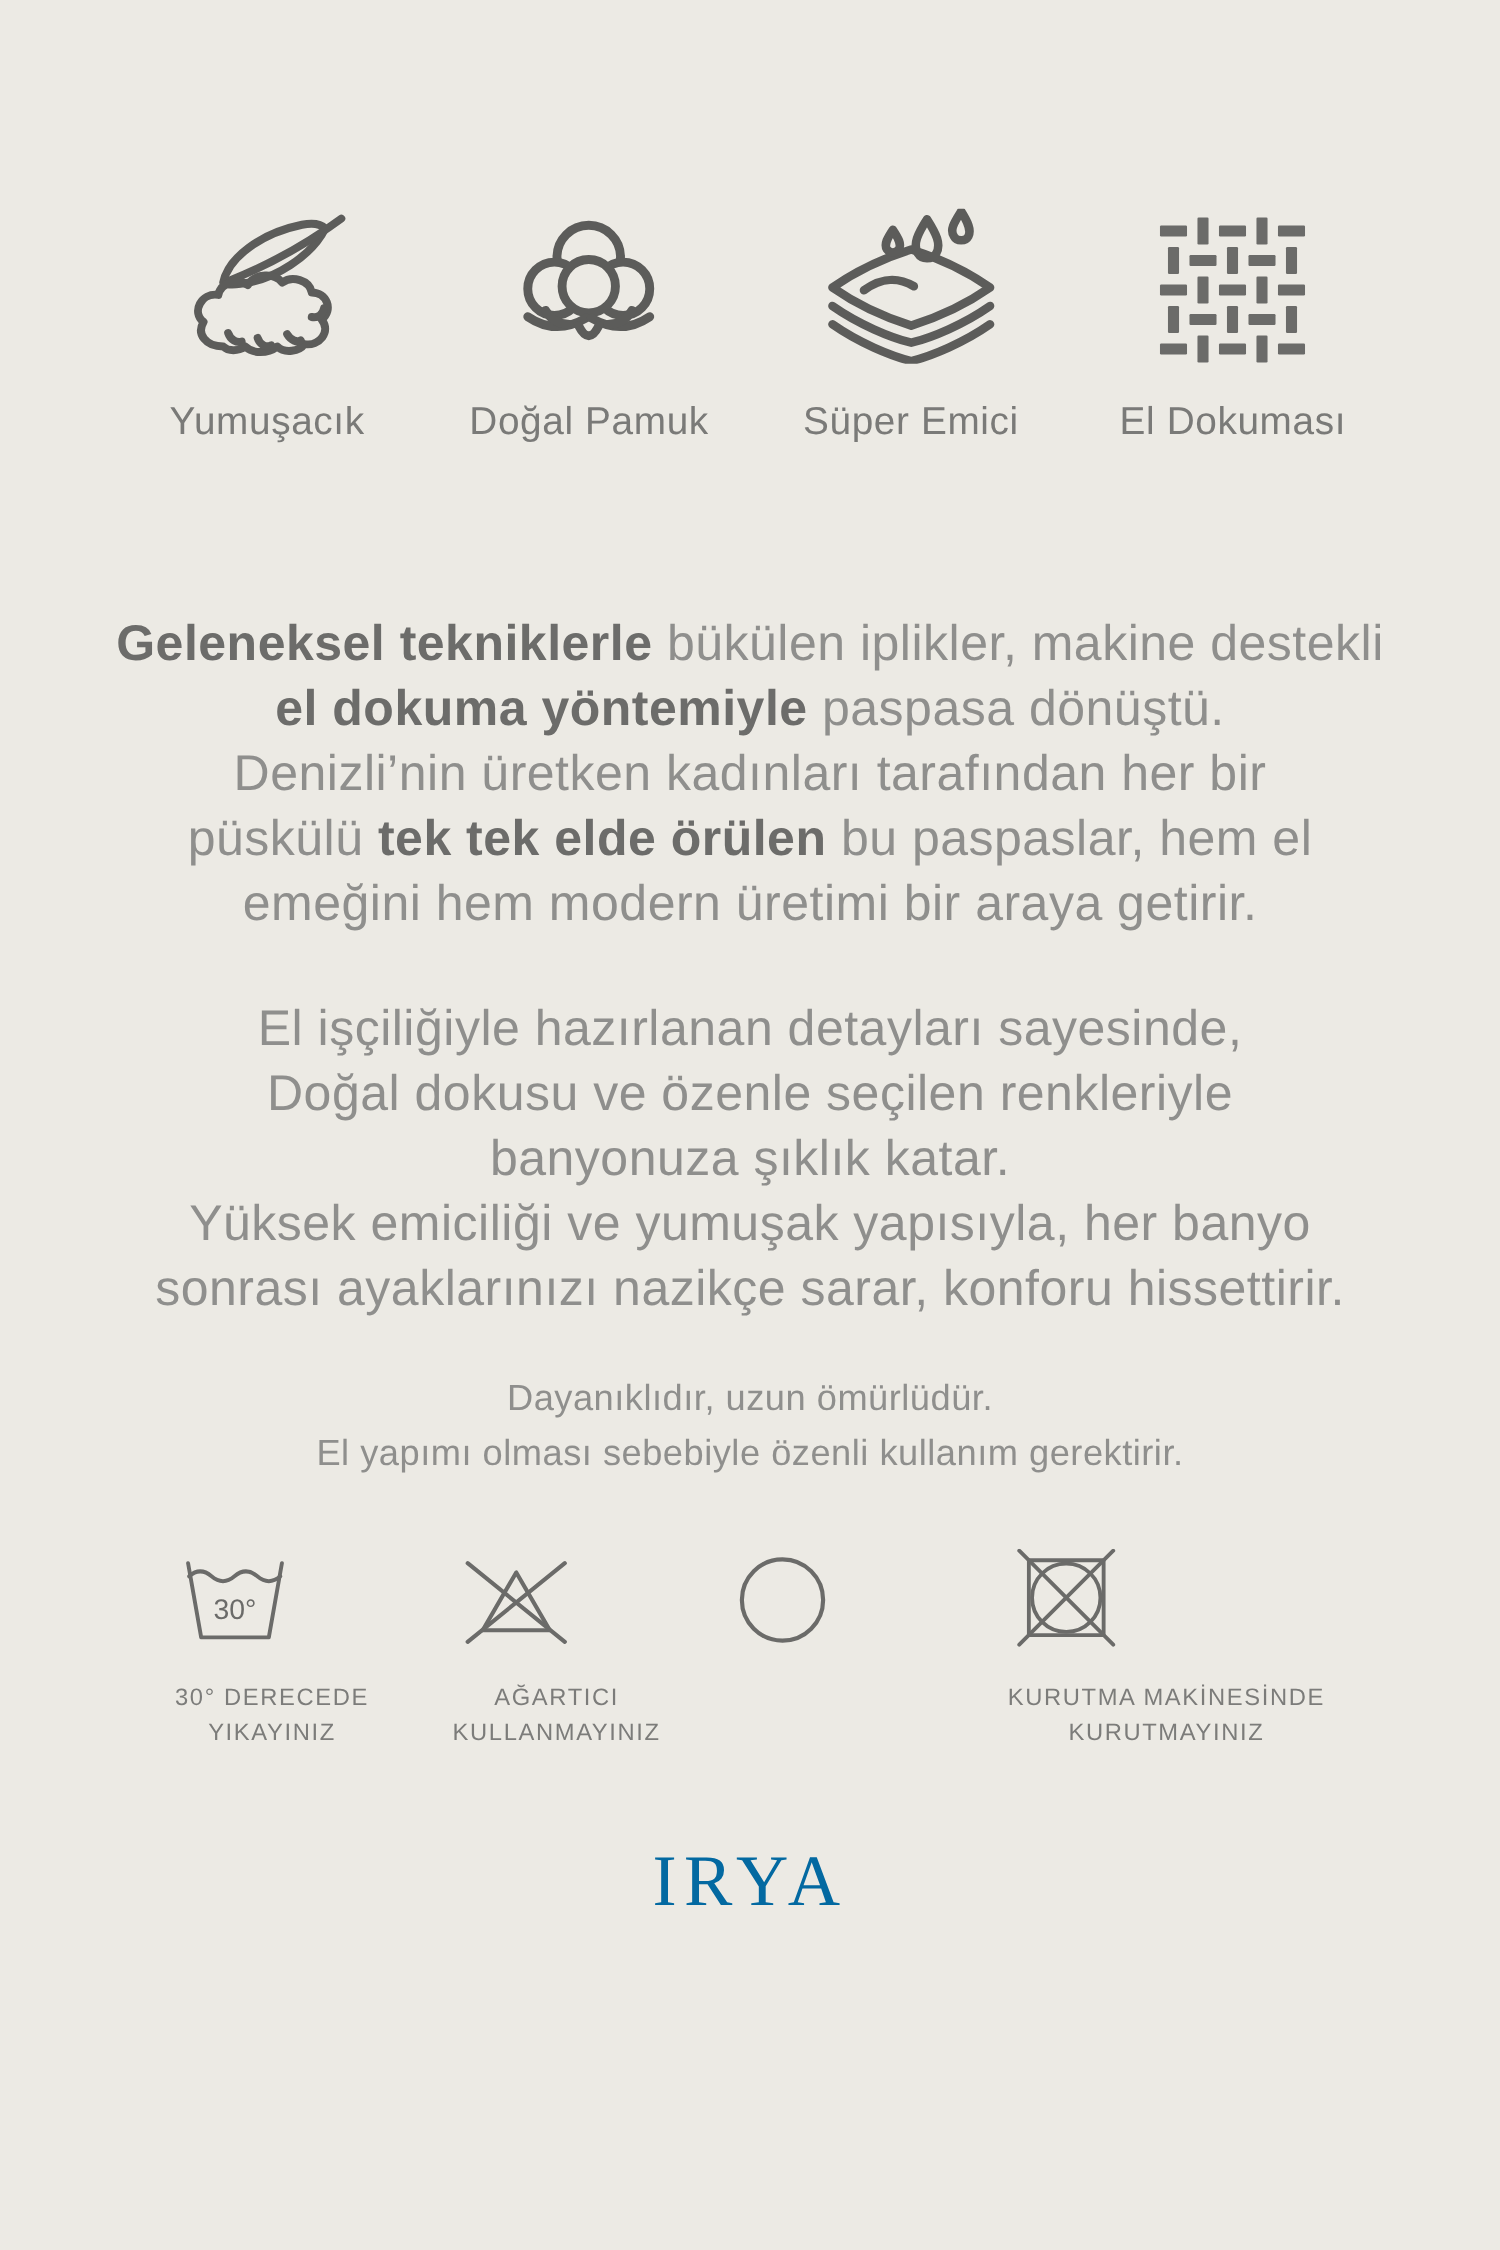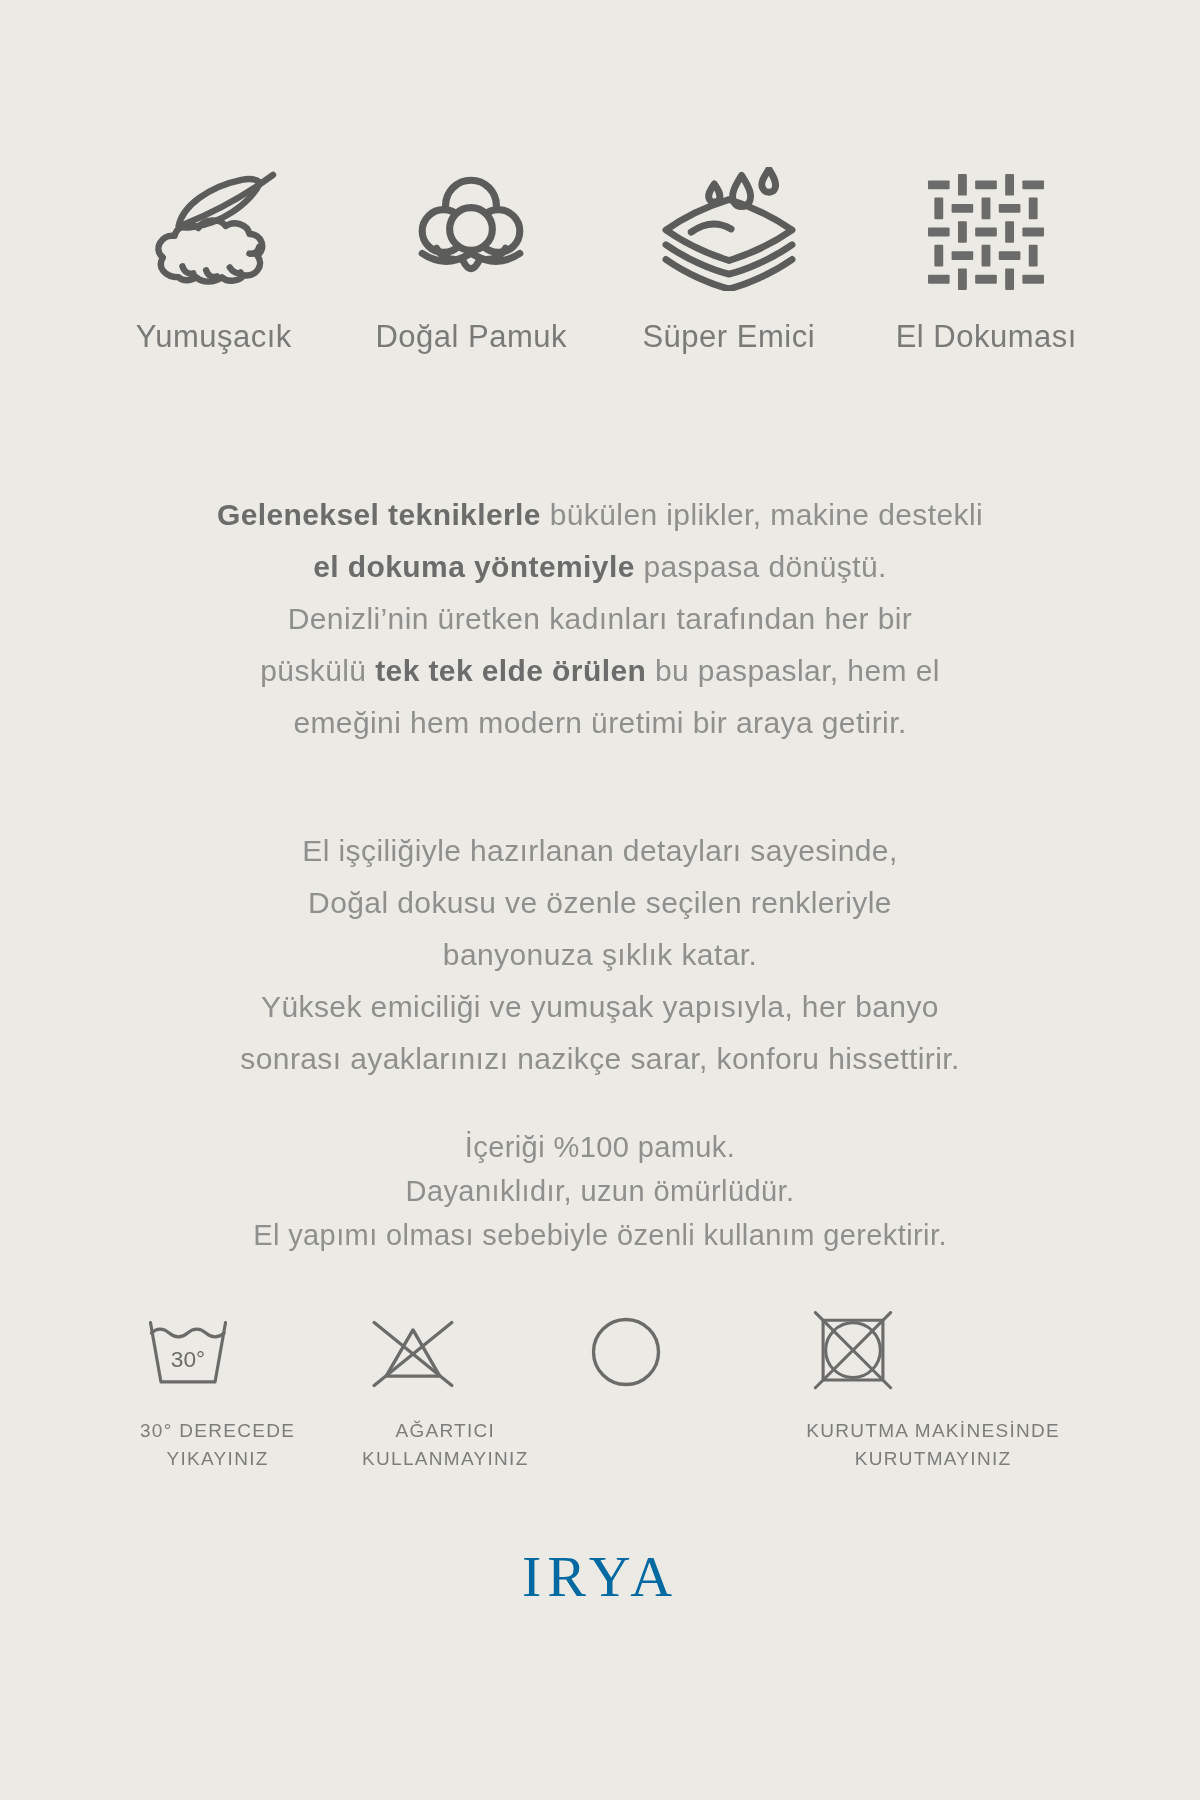--- a/index.html
+++ b/index.html
@@ -17,26 +17,26 @@
   .feature .iconbox{height:128px;display:flex;align-items:flex-end;justify-content:center;}
   .feature .iconbox svg{display:block;}
   .feature-label{
     margin-top:28px;font-size:31px;letter-spacing:.5px;color:#7A7A78;
     white-space:nowrap;
   }
   .line-icon{stroke:#5C5C5A;fill:none;stroke-linecap:round;stroke-linejoin:round;}
   .fillbg{fill:#ECEAE4;}
   
   .copy{
-    text-align:center;color:#8F8F8D;font-size:30px;line-height:52px;
+    text-align:center;color:#8F8F8D;font-size:40px;line-height:52px;
     letter-spacing:.4px;width:1100px;margin:0 auto;
   }
   .copy .b{font-weight:700;color:#6C6C6A;}
   .copy-intro{margin-top:134px;}
-  .copy-comfort{margin-top:76px;}
+  .copy-comfort{margin-top:48px;}
   .copy-small{margin-top:40px;font-size:29px;line-height:44px;color:#8F8F8D;}
   
   .care{
     display:grid;grid-template-columns:repeat(4,1fr);
     width:920px;margin:52px auto 0;
   }
   .care-item{display:flex;flex-direction:column;align-items:flex-start;}
   .care-iconbox{height:82px;display:flex;align-items:flex-end;justify-content:center;}
   .care-line{stroke:#6B6B69;fill:none;stroke-width:3.6;stroke-linecap:round;stroke-linejoin:round;}
   .care-label{
@@ -155,21 +155,20 @@
       <div><span>emeğini hem modern üretimi bir araya getirir.</span></div>
     </div>
   <div class="copy copy-comfort">
       <div><span>El işçiliğiyle hazırlanan detayları sayesinde,</span></div>
       <div><span>Doğal dokusu ve özenle seçilen renkleriyle</span></div>
       <div><span>banyonuza şıklık katar.</span></div>
       <div><span>Yüksek emiciliği ve yumuşak yapısıyla, her banyo</span></div>
       <div><span>sonrası ayaklarınızı nazikçe sarar, konforu hissettirir.</span></div>
     </div>
   <div class="copy copy-small">
-      <div><span>İçeriği %100 pamuk.</span></div>
       <div><span>Dayanıklıdır, uzun ömürlüdür.</span></div>
       <div><span>El yapımı olması sebebiyle özenli kullanım gerektirir.</span></div>
     </div>
 
   <div class="care">
 
     <div class="care-item">
       <div class="care-iconbox">
         <svg width="96" height="74" viewBox="0 0 110 84">
           <g class="care-line">

